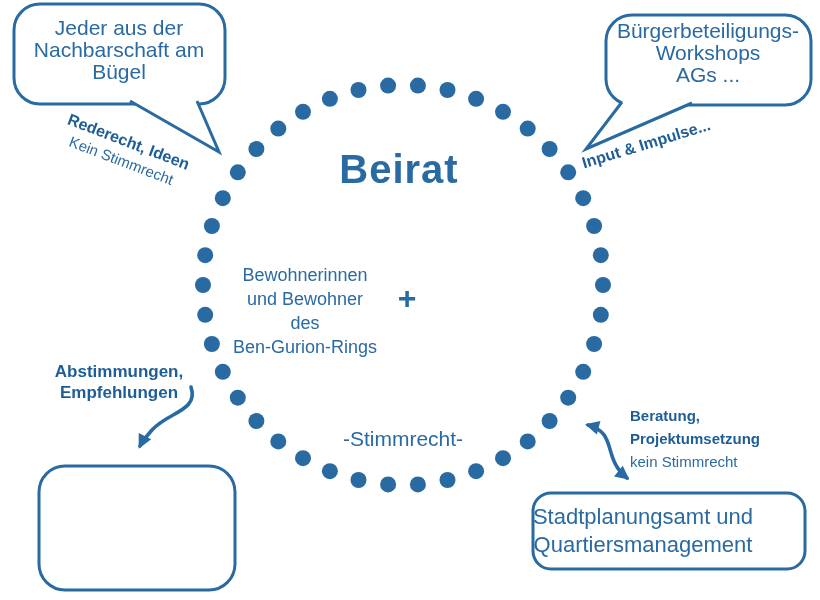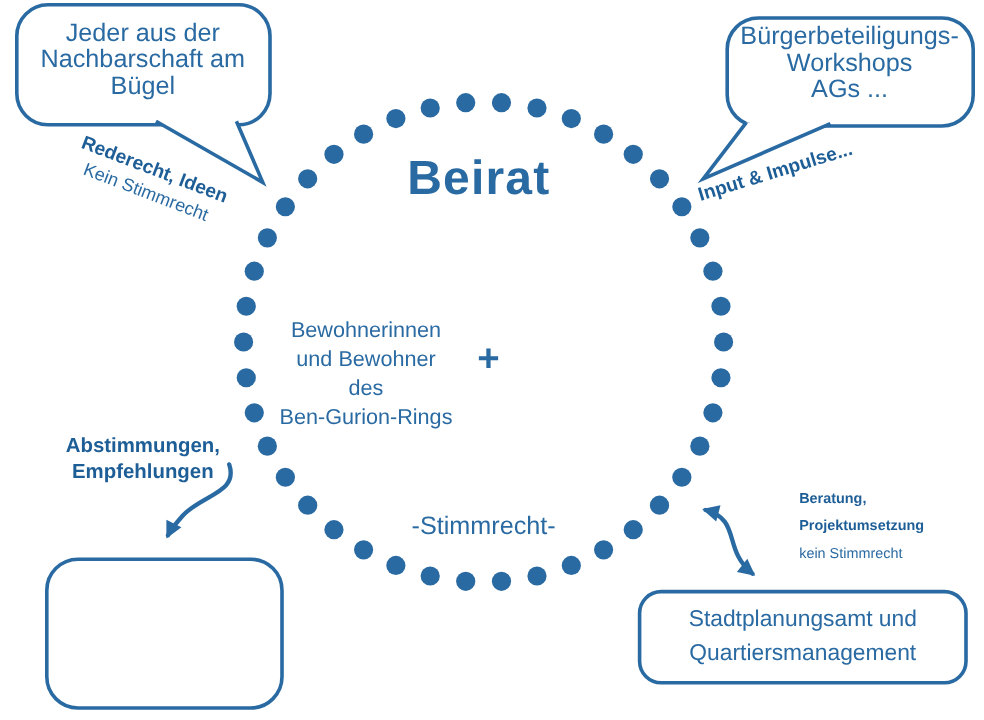--- a/index.html
+++ b/index.html
@@ -16,33 +16,33 @@
   }
   .stage svg{position:absolute;left:0;top:0;}
   .shape{fill:#ffffff;stroke:var(--primary);stroke-width:3px;}
   .tail{fill:#ffffff;stroke:var(--primary);stroke-width:3px;stroke-linejoin:miter;}
   .arrow{fill:none;stroke:var(--primary);stroke-width:3.6px;stroke-linecap:round;}
   .arrowhead{fill:var(--primary);}
   .dot{fill:var(--primary);}
   .txt{position:absolute;text-align:center;transform:translateX(-50%);white-space:pre-line;line-height:1.16;}
   .bubble-txt{font-size:21px;line-height:22px;}
   .box-txt{font-size:20px;line-height:28px;}
-  .title{font-size:40px;font-weight:bold;letter-spacing:1px;}
+  .title{font-size:40px;font-weight:bold;letter-spacing:1px;margin-top:20px;}
   .sub1{font-size:21px;letter-spacing:2px;}
   .sub2{font-size:21px;letter-spacing:0.5px;}
   .group-txt{font-size:18px;line-height:24px;}
   .plus{font-size:32px;font-weight:bold;}
   .note{font-size:21px;}
   .ann{position:absolute;color:var(--emphasis);font-weight:bold;}
   .ann .normal{font-weight:normal;color:var(--primary);}
   .ann-tl{left:62px;top:106px;width:150px;text-align:center;transform:rotate(21deg);transform-origin:left top;font-size:16px;line-height:20px;}
   .ann-tl .normal{font-size:15px;}
   .ann-tr{left:580px;top:155px;transform:rotate(-17deg);transform-origin:left top;font-size:16px;white-space:nowrap;}
   .ann-bl{left:108px;top:361px;transform:translateX(-50%);text-align:center;font-size:17px;line-height:21px;white-space:pre-line;margin-left:11px;}
-  .ann-br{left:666px;top:404px;text-align:left;font-size:12px;line-height:23px;}
+  .ann-br{left:630px;top:404px;text-align:left;font-size:15px;line-height:23px;}
 </style>
 </head>
 <body>
 
 <div class="stage">
 
   <svg width="820" height="600" viewBox="0 0 820 600">
     <defs>
       <marker id="ah" markerUnits="userSpaceOnUse" markerWidth="18" markerHeight="18" refX="12" refY="8" orient="auto-start-reverse">
         <path class="arrowhead" d="M1,1 L15,8 L1,15 Z"></path>
@@ -134,15 +134,15 @@
   <div class="txt title" style="left:399px;top:126px;">Beirat</div>
 
   <div class="txt group-txt" style="left:305px;top:263px;width:180px;">Bewohnerinnen
 und Bewohner
 des
 Ben-Gurion-Rings</div>
   <div class="txt plus" style="left:407px;top:280px;">+</div>
 
   <div class="txt note" style="left:403px;top:427px;">-Stimmrecht-</div>
 
-  <div class="txt box-txt" style="left:669px;top:503px;width:270px;font-size:19px;">Stadtplanungsamt und
+  <div class="txt box-txt" style="left:643px;top:503px;width:270px;font-size:22px;">Stadtplanungsamt und
 Quartiersmanagement</div>
 </div>
 
 </body></html>

